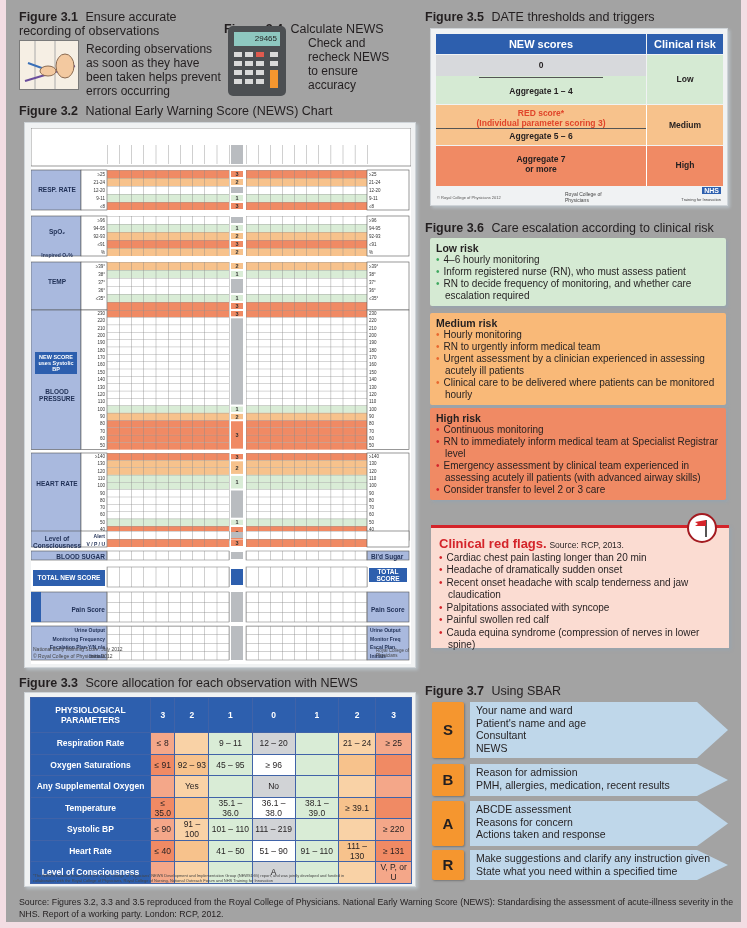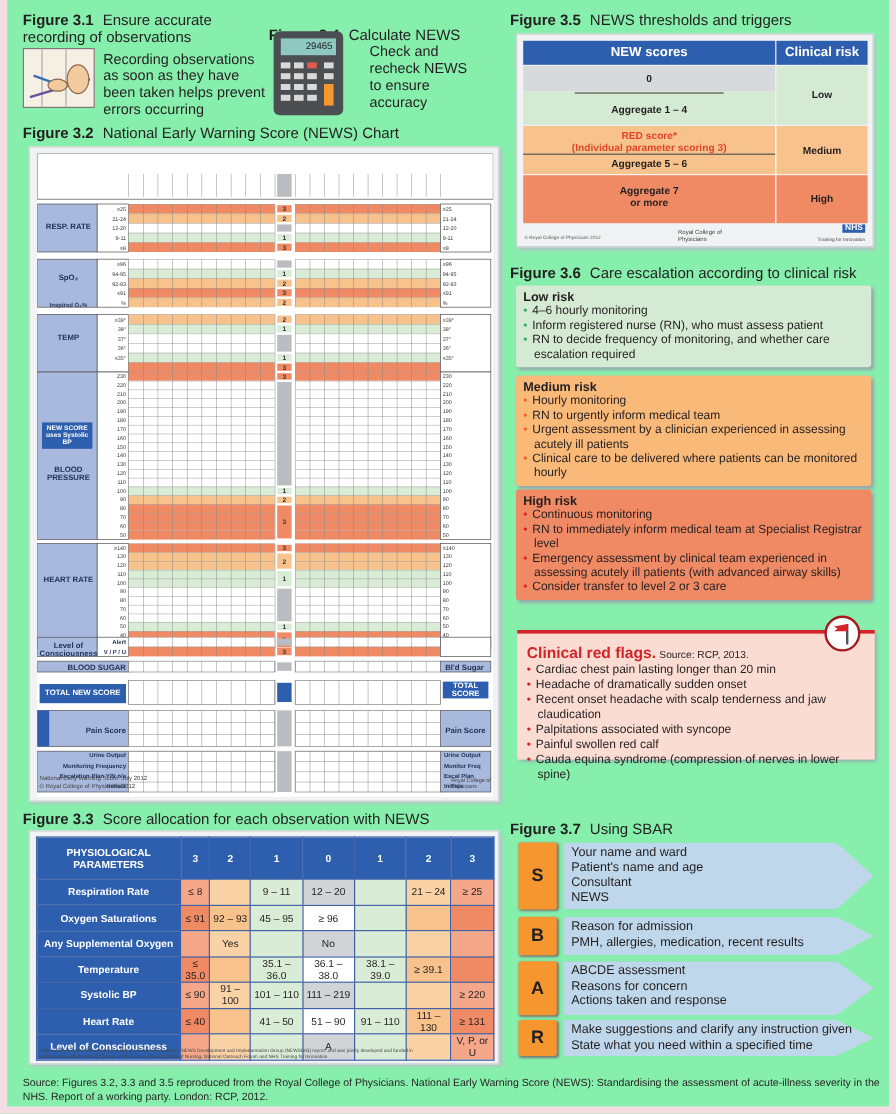--- a/index.html
+++ b/index.html
@@ -1,17 +1,17 @@
 <!DOCTYPE html>
 <html><head>
 <meta charset="utf-8">
 <style>
   * { box-sizing: border-box; margin: 0; padding: 0; }
   body { width: 747px; height: 928px; background: #f3dde3; font-family: "Liberation Sans", sans-serif; color: #231f20; position: relative; overflow: hidden; }
-  .page { position: absolute; left: 6px; top: 0; width: 735px; height: 922px; background: #86efac; }
+  .page { position: absolute; left: 6px; top: 0; width: 735px; height: 922px; background: #a3a3a3; }
   .fig-title { position: absolute; font-size: 12.5px; color: #231f20; white-space: nowrap; }
   .fig-title b { font-weight: bold; margin-right: 4px; }
   .small-text { position: absolute; font-size: 12px; line-height: 14px; }
 
   
   .f31-img { position: absolute; left: 13px; top: 40px; width: 60px; height: 50px; border: 1px solid #7a7a7a; background: #f6efe4; overflow: hidden; }
   .calc { position: absolute; left: 222px; top: 26px; width: 58px; height: 70px; background: #4c4f52; border-radius: 5px; }
   .calc .screen { position: absolute; left: 6px; top: 6px; width: 46px; height: 14px; background: #8ec8c0; font-size: 8px; text-align: right; padding-right: 3px; line-height: 14px; color: #222; }
   .calc .key { position: absolute; width: 8px; height: 5px; background: #d9d9d9; }
 
@@ -36,21 +36,21 @@
   .t35 .cell { position: absolute; font-size: 8.5px; font-weight: bold; text-align: center; }
 
   
   .risk { position: absolute; left: 424px; width: 296px; border-radius: 2px; box-shadow: 2px 2px 3px #98a4ae; padding: 4px 6px; font-size: 10px; line-height: 12px; }
   .risk h4 { font-size: 10.5px; font-weight: bold; }
   .risk ul { list-style: none; }
   .risk li { padding-left: 9px; text-indent: -9px; }
   .risk li::before { content: "\2022"; margin-right: 4px; }
 
   
-  .flags { position: absolute; left: 425px; top: 525px; width: 298px; height: 108px; background: #fbdcd2; border-top: 3px solid #d4242a; box-shadow: 2px 2px 3px #98a4ae; padding: 10px 8px; font-size: 10px; line-height: 12.5px; }
+  .flags { position: absolute; left: 425px; top: 525px; width: 298px; height: 123px; background: #fbdcd2; border-top: 3px solid #d4242a; box-shadow: 2px 2px 3px #98a4ae; padding: 10px 8px; font-size: 10px; line-height: 12.5px; }
   .flags .ttl { color: #d4242a; font-weight: bold; font-size: 13px; }
   .flags .src { font-size: 8.5px; color: #231f20; }
   .flags ul { list-style: none; }
   .flags li { padding-left: 9px; text-indent: -9px; }
   .flags li::before { content: "\2022"; color: #d4242a; margin-right: 4px; }
   .flag-icon { position: absolute; right: 12px; top: -15px; width: 30px; height: 30px; border: 2px solid #a31b21; border-radius: 50%; background: #fff; }
 
   
   .sbar-row { position: absolute; left: 426px; }
   .sbar-letter { position: absolute; left: 0; top: 0; width: 32px; background: #f5962f; border-radius: 2px; font-weight: bold; font-size: 15px; text-align: center; box-shadow: 1px 1px 2px #777; }
@@ -860,21 +860,21 @@
             <td class="c0">A</td>
             <td class="c1"></td>
             <td class="c2l"></td>
             <td class="c3l">V, P, or U</td>
           </tr>
         </tbody>
     </table>
     <div class="t33-foot">*The NEWS initiative flowed from the Royal College of Physicians' NEWS Development and Implementation Group (NEWSDIG) report, and was jointly developed and funded in collaboration with the Royal College of Physicians, Royal College of Nursing, National Outreach Forum and NHS Training for Innovation</div>
   </div>
 
-  <div class="fig-title" style="left:419px;top:10px;"><b>Figure 3.5</b> <span>NEWS thresholds and triggers</span></div>
+  <div class="fig-title" style="left:419px;top:10px;"><b>Figure 3.5</b> <span>DATE thresholds and triggers</span></div>
   <div class="t35">
     <div class="hdr" style="left:5px;width:210px;">NEW scores</div>
     <div class="hdr" style="left:216px;width:76px;">Clinical risk</div>
     <div style="position:absolute;left:5px;top:26px;width:210px;height:21px;background:#d7d9dc;"></div>
     <div style="position:absolute;left:5px;top:47px;width:210px;height:28px;background:#d5ead3;"></div>
     <div style="position:absolute;left:216px;top:26px;width:76px;height:49px;background:#d5ead3;"></div>
     <div style="position:absolute;left:5px;top:76px;width:287px;height:40px;background:#f7c28c;"></div>
     <div style="position:absolute;left:5px;top:117px;width:287px;height:40px;background:#f08a64;"></div>
     <div style="position:absolute;left:215px;top:76px;width:1px;height:81px;background:#fff;"></div>
     <div class="cell" style="left:5px;top:31px;width:210px;">0</div>

